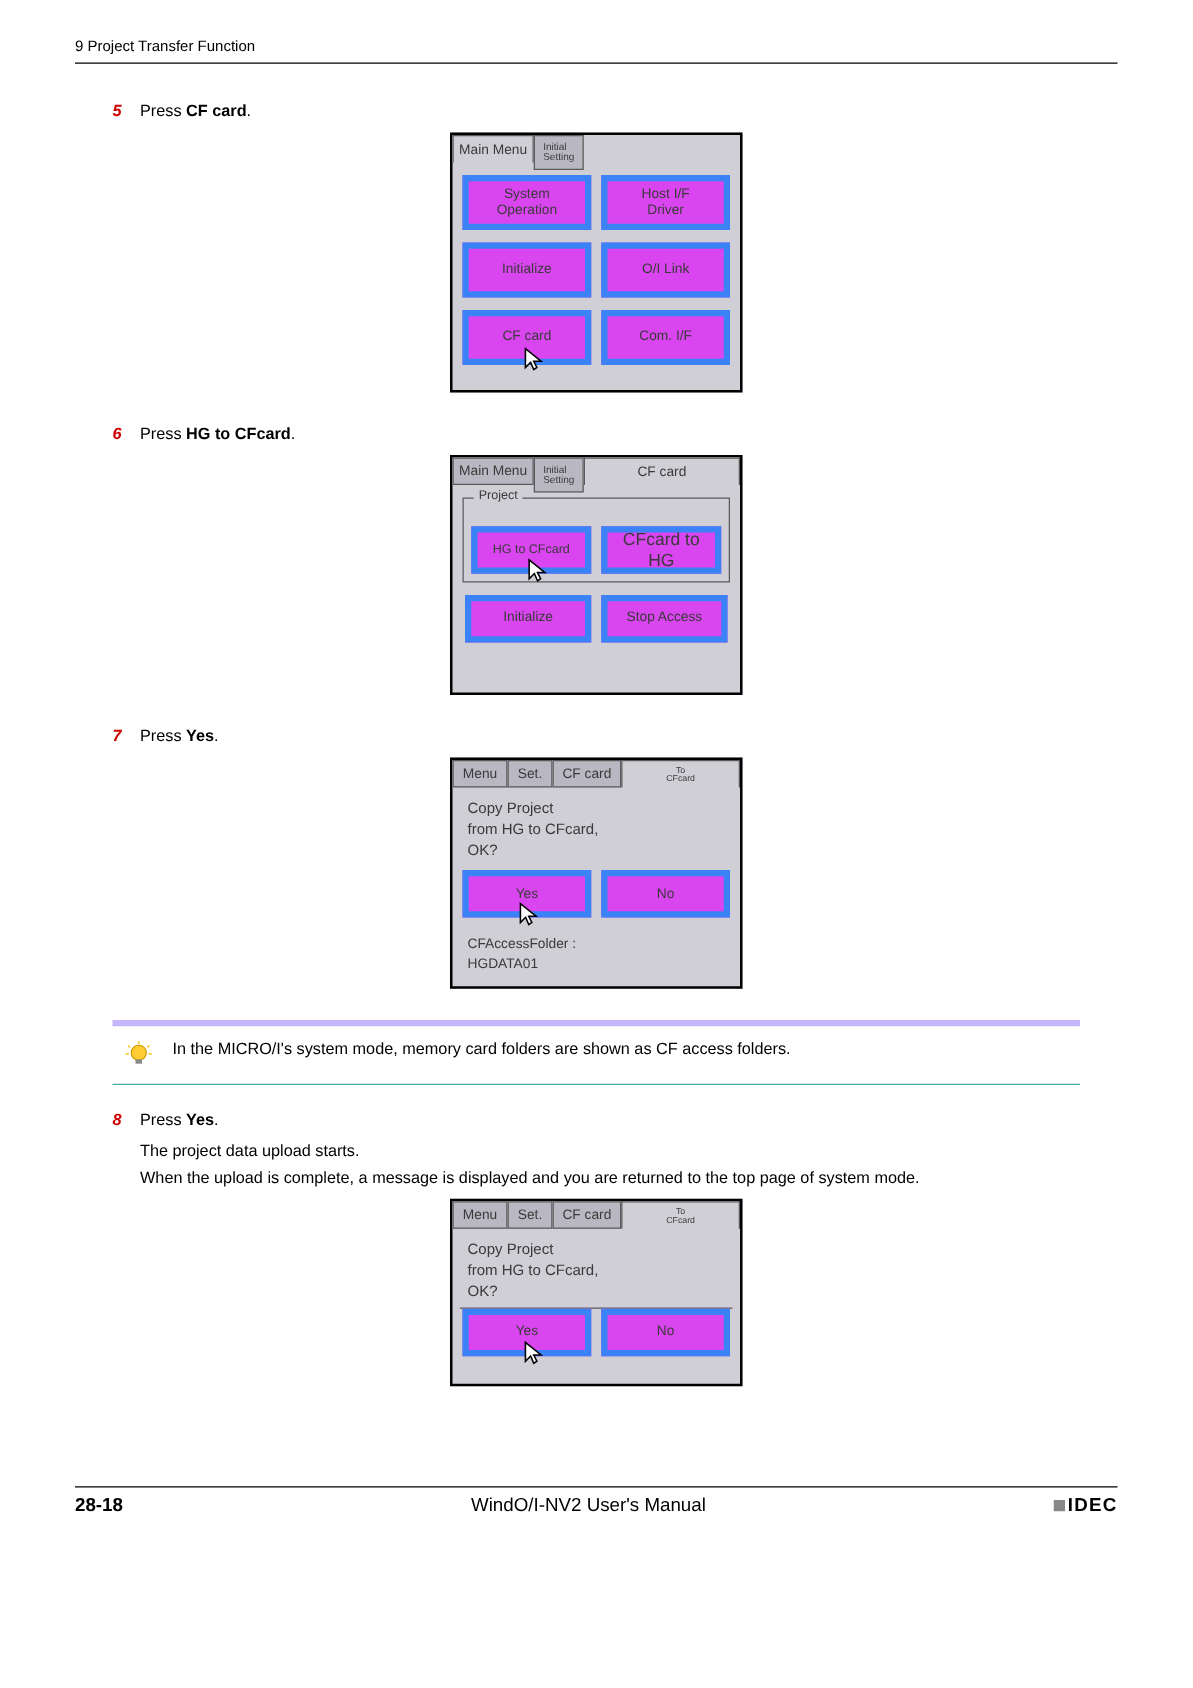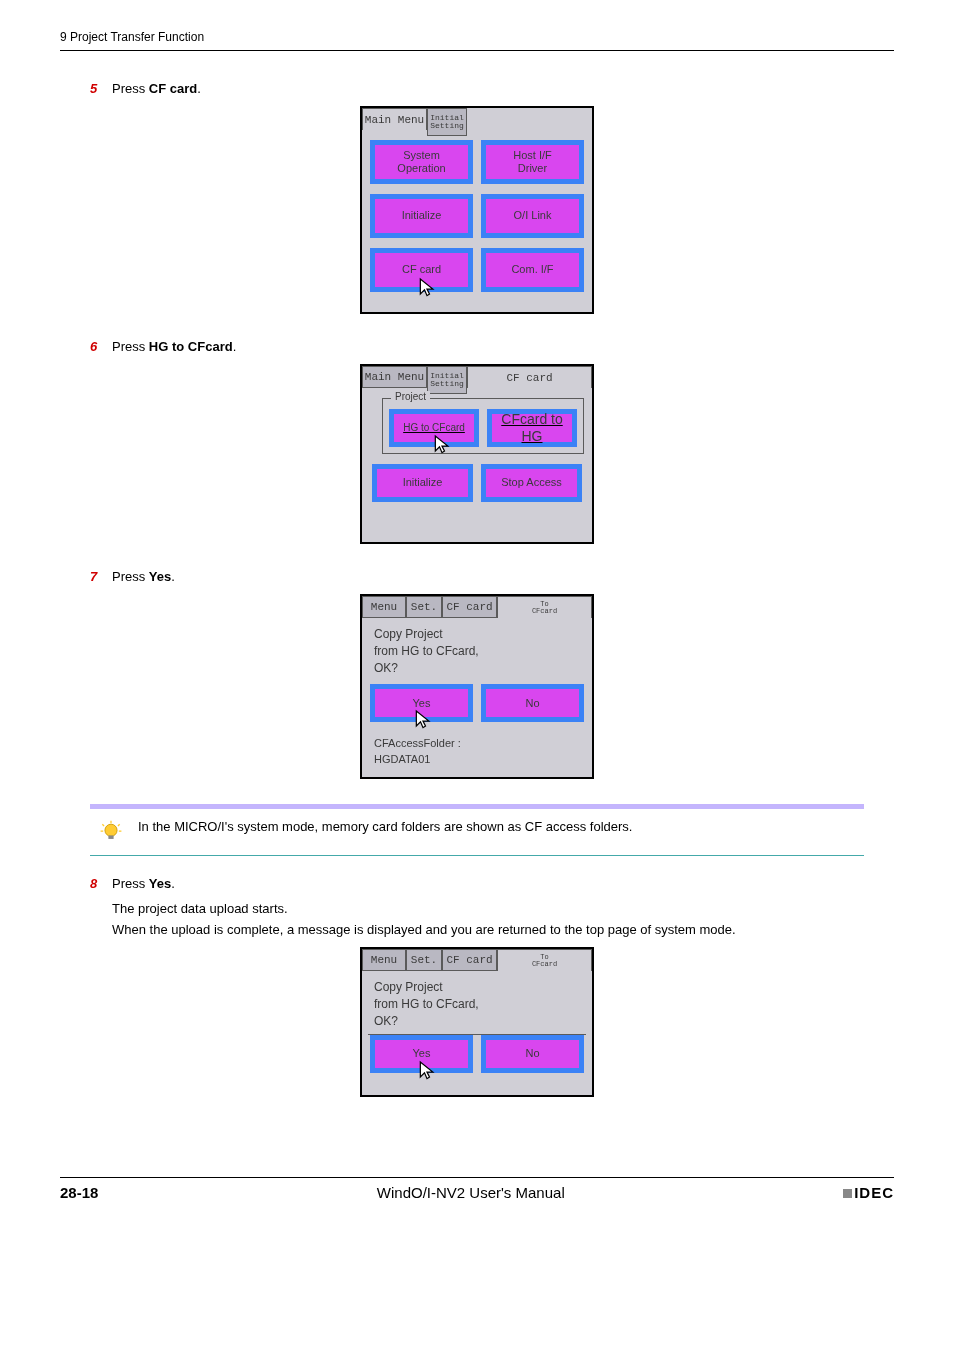--- a/index.html
+++ b/index.html
@@ -48,38 +48,37 @@
   }
   .device-screen {
     width: 230px;
     border: 2px solid #000;
     background: #d0cfd6;
     font-family: Arial, sans-serif;
   }
   .tabs {
     display: flex;
     height: 22px;
-    font-family: Liberation Mono, monospace;
   }
   .tab {
     border: 1px solid #5a5a5a;
     background: #b9b8c2;
     font-size: 10px;
     display: flex;
     align-items: center;
     justify-content: center;
     color: #3a3a3a;
     box-sizing: border-box;
   }
   .tab.active {
     background: #d0cfd6;
     border-bottom: none;
   }
   .tab.main { width: 65px; font-size: 11px; }
-  .tab.small { width: 40px; font-size: 8px; line-height: 1; text-align: right; padding: 13px; }
+  .tab.small { width: 40px; font-size: 8px; line-height: 1; text-align: left; padding: 13px; }
   .tab.cf { width: 55px; font-size: 11px; }
   .tab.tocf { width: 40px; font-size: 7px; line-height: 1; text-align: center; padding: 1px;}
   .screen-body {
     padding: 10px 8px;
   }
   .btn-row {
     display: flex;
     gap: 8px;
     margin-bottom: 10px;
     justify-content: center;
@@ -94,24 +93,23 @@
     justify-content: center;
     font-size: 11px;
     color: #3a3a3a;
     text-align: center;
     line-height: 1.2;
     position: relative;
   }
   .btn.small { width: 95px; height: 28px; }
   .group-box {
     border: 1px solid #5a5a5a;
-    margin: 4px 4px 10px 16px;
-    padding: 10px 6px 6px 6px;
+    margin: 4px 4px 10px 4px;
+    padding: 22px 6px 6px 6px;
     position: relative;
-    text-decoration: underline;
   }
   .group-label {
     position: absolute;
     top: -8px;
     left: 8px;
     background: #d0cfd6;
     padding: 0 4px;
     font-size: 10px;
     color: #3a3a3a;
   }

